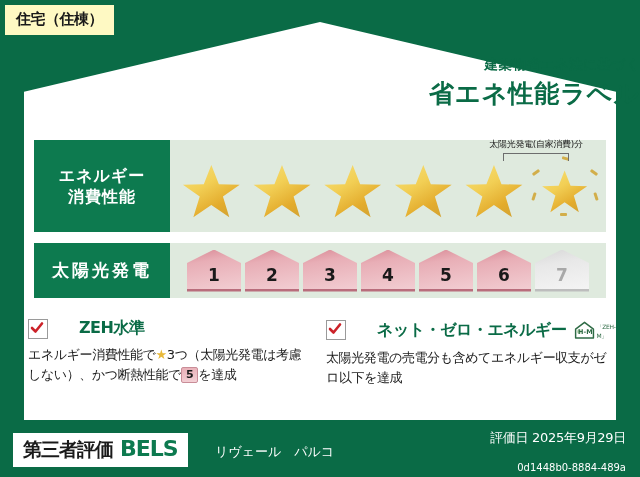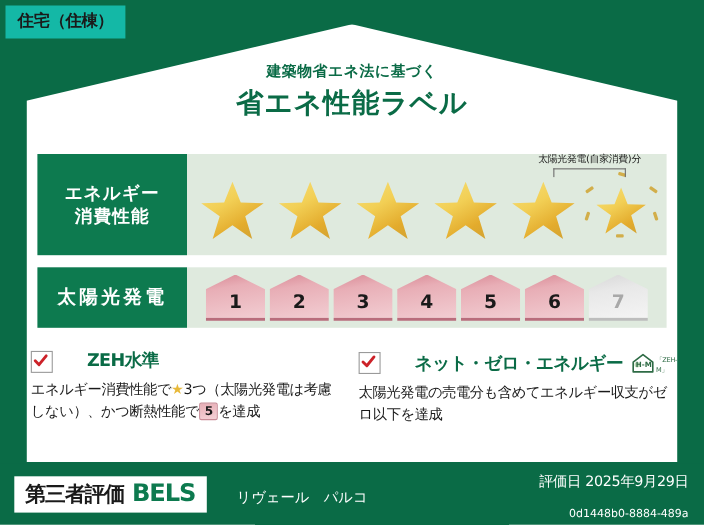--- a/index.html
+++ b/index.html
@@ -25,21 +25,21 @@
     width: 592px;
     height: 398px;
     background: #ffffff;
     clip-path: polygon(0% 17.5%, 50% 0%, 100% 17.5%, 100% 100%, 0% 100%);
   }
 
   
   .corner-tag {
     position: absolute;
     left: 5px; top: 5px;
-    background: #14b8a6;
+    background: #fef9c3;
     padding: 5px 11px 6px 11px;
     font-size: 15px;
     font-weight: bold;
     color: #1a1a1a;
     letter-spacing: -0.5px;
     z-index: 5;
   }
 
   
   .renew-badge {
@@ -56,21 +56,21 @@
     font-size: 14px;
     font-weight: bold;
     color: #14332a;
     letter-spacing: -0.5px;
   }
 
   
   .title-wrap {
     position: absolute;
     left: 0; right: 0; top: 56px;
-    text-align: center;
+    text-align: right;
     z-index: 4;
   }
   .title-sub {
     font-size: 13.5px;
     font-weight: bold;
     color: #0a6b46;
     letter-spacing: 0.5px;
     margin-bottom: 3px;
   }
   .title-main {

